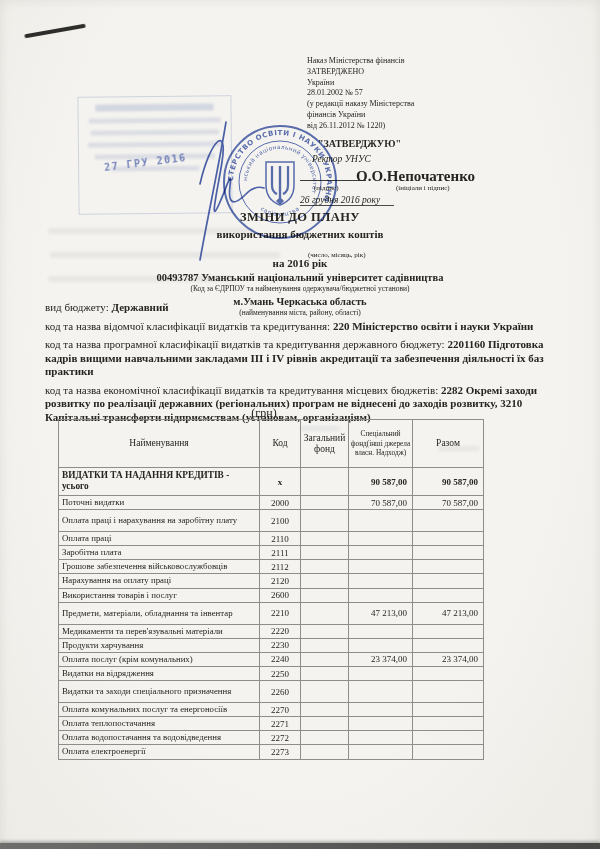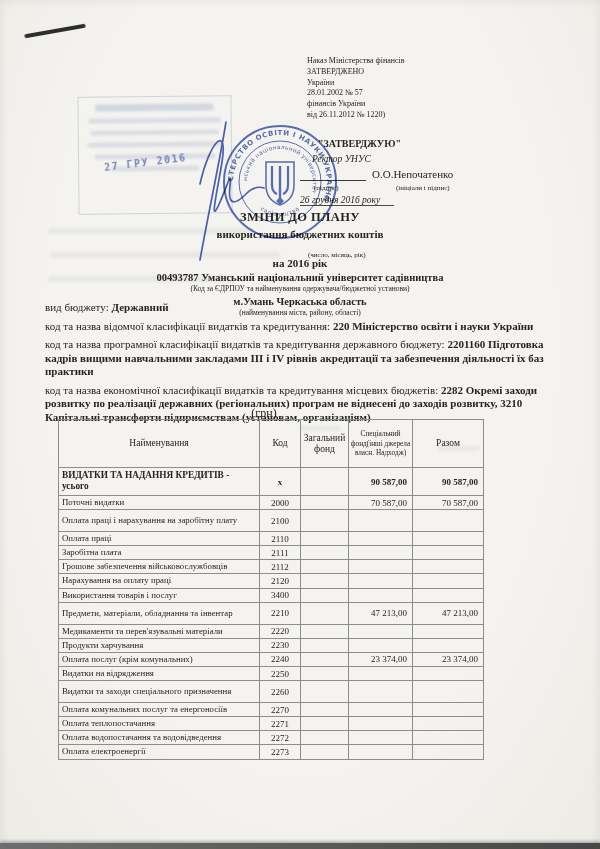--- a/index.html
+++ b/index.html
@@ -27,21 +27,21 @@
   .ghost-streak{background:rgba(125,135,155,0.11);filter:blur(1.6px);border-radius:2px;}
 
   
   .approved{left:307px;top:56px;width:215px;font-size:8px;line-height:10.8px;}
 
   
   .approval{left:300px;top:138px;width:280px;height:82px;}
   .appr-title{position:absolute;left:18px;top:0;font-weight:bold;font-size:10px;}
   .appr-pos{position:absolute;left:12px;top:16px;font-style:italic;font-size:9.5px;}
   .appr-underline{position:absolute;left:0px;top:42px;width:66px;border-bottom:1px solid #3a3a38;}
-  .appr-name{position:absolute;left:72px;top:30px;font-weight:normal;font-size:11px;}
+  .appr-name{position:absolute;left:56px;top:30px;font-weight:bold;font-size:15px;}
   .appr-sublabel1{position:absolute;left:14px;top:46px;font-size:7px;}
   .appr-sublabel2{position:absolute;left:96px;top:46px;font-size:7px;}
   .appr-date{position:absolute;left:0px;top:57px;font-style:italic;font-size:9.5px;
              border-bottom:1px solid #4a4a48;padding-right:14px;}
   .appr-datelabel{position:absolute;left:8px;top:71px;font-size:7px;margin-top:42px;}
 
   
   .titleblock{left:45px;top:210px;width:510px;text-align:center;}
   .t1{font-size:12.5px;font-weight:bold;letter-spacing:0.4px;margin-bottom:3px;}
   .t2{font-size:11px;font-weight:bold;margin-bottom:17px;}
@@ -95,20 +95,21 @@
   <div class="abs ghost-streak" style="left:50px;top:252px;width:230px;height:6px"></div>
   <div class="abs ghost-streak" style="left:48px;top:276px;width:185px;height:6px"></div>
   <div class="abs ghost-streak" style="left:300px;top:426px;width:40px;height:5px"></div>
   <div class="abs ghost-streak" style="left:438px;top:446px;width:42px;height:5px"></div>
 
   <div class="abs approved">
     <div>Наказ Міністерства фінансів</div>
     <div>ЗАТВЕРДЖЕНО</div>
     <div>України</div>
     <div>28.01.2002 № 57</div>
+    <div>(у редакції наказу Міністерства</div>
     <div>фінансів України</div>
     <div>від 26.11.2012 № 1220)</div>
   </div>
 
   <div class="abs approval">
     <div class="appr-title">"ЗАТВЕРДЖУЮ"</div>
     <div class="appr-pos">Ректор УНУС</div>
     <div class="appr-underline"></div>
     <div class="appr-name">О.О.Непочатенко</div>
     <div class="appr-sublabel1">(підпис)</div>
@@ -198,21 +199,21 @@
         </tr>
       <tr class="rn">
           <td class="cname">Нарахування на оплату праці</td>
           <td class="ccode">2120</td>
           <td class="cnum"></td>
           <td class="cnum"></td>
           <td class="cnum"></td>
         </tr>
       <tr class="rn">
           <td class="cname">Використання товарів і послуг</td>
-          <td class="ccode">3400</td>
+          <td class="ccode">2600</td>
           <td class="cnum"></td>
           <td class="cnum"></td>
           <td class="cnum"></td>
         </tr>
       <tr class="rt">
           <td class="cname">Предмети, матеріали, обладнання та інвентар</td>
           <td class="ccode">2210</td>
           <td class="cnum"></td>
           <td class="cnum">47 213,00</td>
           <td class="cnum">47 213,00</td>

